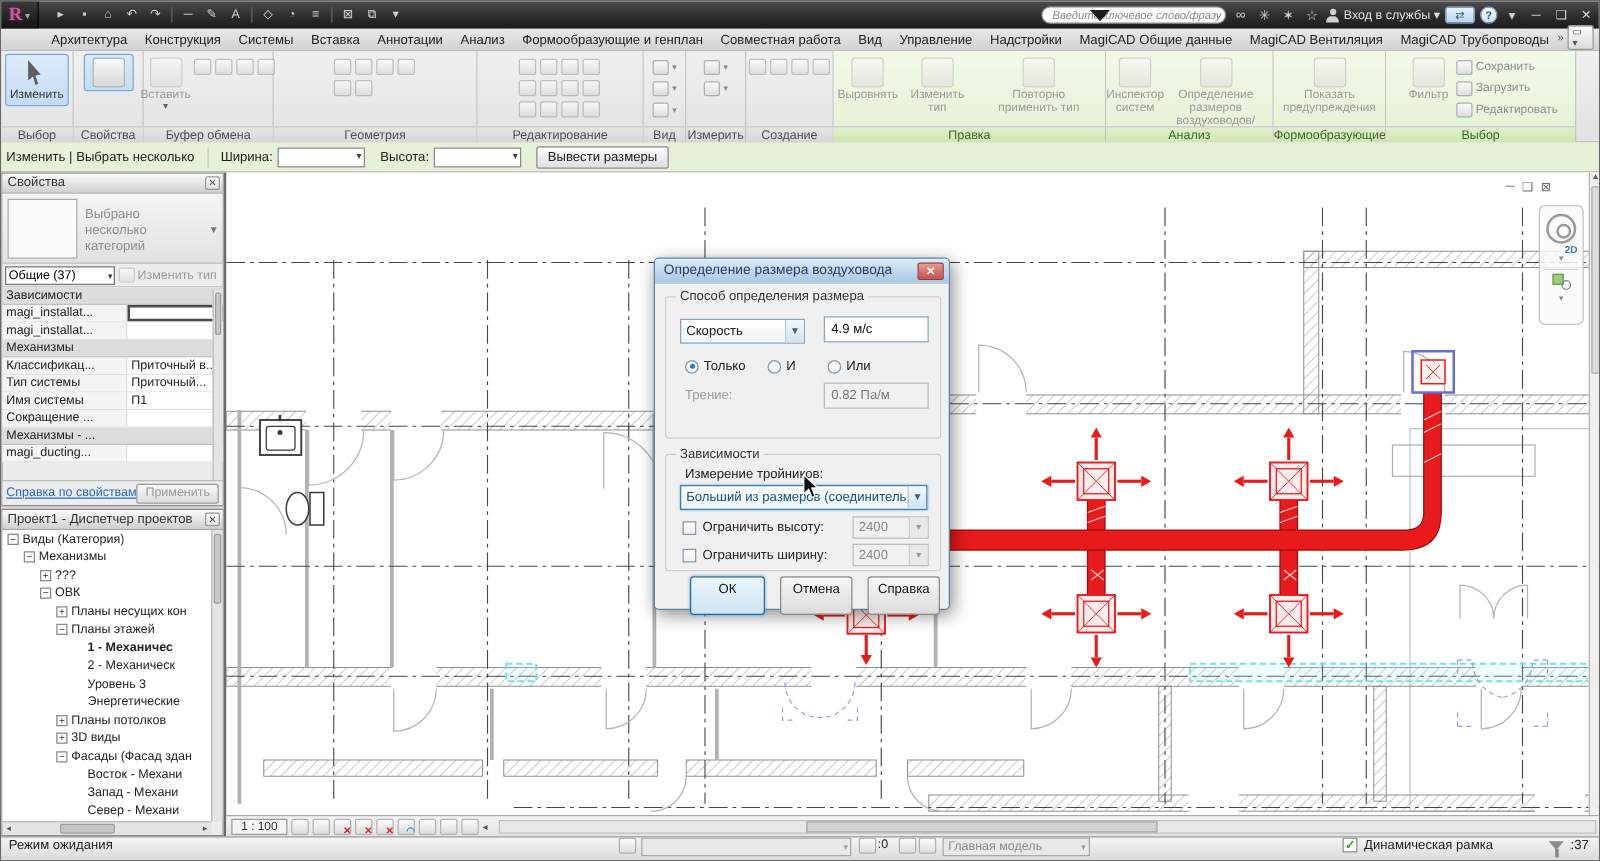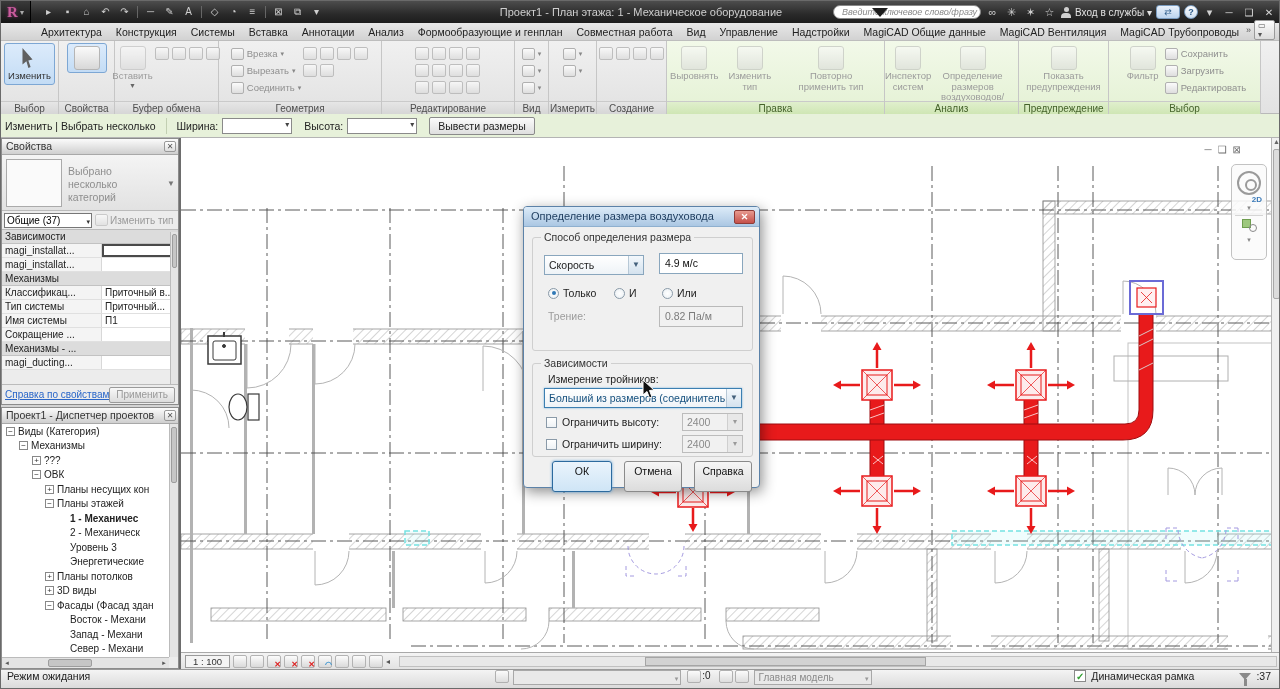--- a/index.html
+++ b/index.html
@@ -210,21 +210,20 @@
       <div class="qi">A</div>
       <div class="sep"></div>
       <div class="qi">◇</div>
       <div class="qi">◔</div>
       <div class="qi">≡</div>
       <div class="sep"></div>
       <div class="qi">⊠</div>
       <div class="qi">⧉</div>
       <div class="qi">▾</div>
     </div>
-    <div id="wtitle">Проект1 - План этажа: 1 - Механическое оборудование</div>
     <div id="titright">
       <div id="searchbox"><span>Введите ключевое слово/фразу</span><span class="chev"></span></div>
       <span class="ticon">∞</span>
       <span class="ticon">✳</span>
       <span class="ticon">✶</span>
       <span class="ticon">☆</span>
       <span class="person-ic"></span>
       <span id="signin"><span>Вход в службы</span> ▾</span>
       <span id="exchg">⇄</span>
       <span id="helpbtn">?</span>
@@ -288,37 +287,20 @@
             <div class="mic"></div>
             <div class="mic"></div>
             <div class="mic"></div>
             <div class="mic"></div>
           </div>
         </div>
         <div class="pcap">Буфер обмена</div>
       </div>
       <div class="panel" style="width: 163px;">
         <div class="pbody">
-          <div class="rstack">
-            <div class="srow">
-              <span class="sic"></span>
-              <span class="slab">Врезка</span>
-              <span class="sarr">▾</span>
-            </div>
-            <div class="srow">
-              <span class="sic"></span>
-              <span class="slab">Вырезать</span>
-              <span class="sarr">▾</span>
-            </div>
-            <div class="srow">
-              <span class="sic"></span>
-              <span class="slab">Соединить</span>
-              <span class="sarr">▾</span>
-            </div>
-          </div>
           <div class="rgrid">
             <div class="mic"></div>
             <div class="mic"></div>
             <div class="mic"></div>
             <div class="mic"></div>
             <div class="mic"></div>
             <div class="mic"></div>
           </div>
         </div>
         <div class="pcap">Геометрия</div>
@@ -417,21 +399,21 @@
         </div>
         <div class="pcap">Анализ</div>
       </div>
       <div class="panel green" style="width: 90px;">
         <div class="pbody">
           <div class="rbtn dis">
             <div class="ricon"></div>
             <div class="rlab">Показать предупреждения</div>
           </div>
         </div>
-        <div class="pcap">Предупреждение</div>
+        <div class="pcap">Формообразующие</div>
       </div>
       <div class="panel green" style="width: 152px;">
         <div class="pbody">
           <div class="rbtn dis">
             <div class="ricon"></div>
             <div class="rlab">Фильтр</div>
           </div>
           <div class="rstack">
             <div class="srow">
               <span class="sic"></span>

